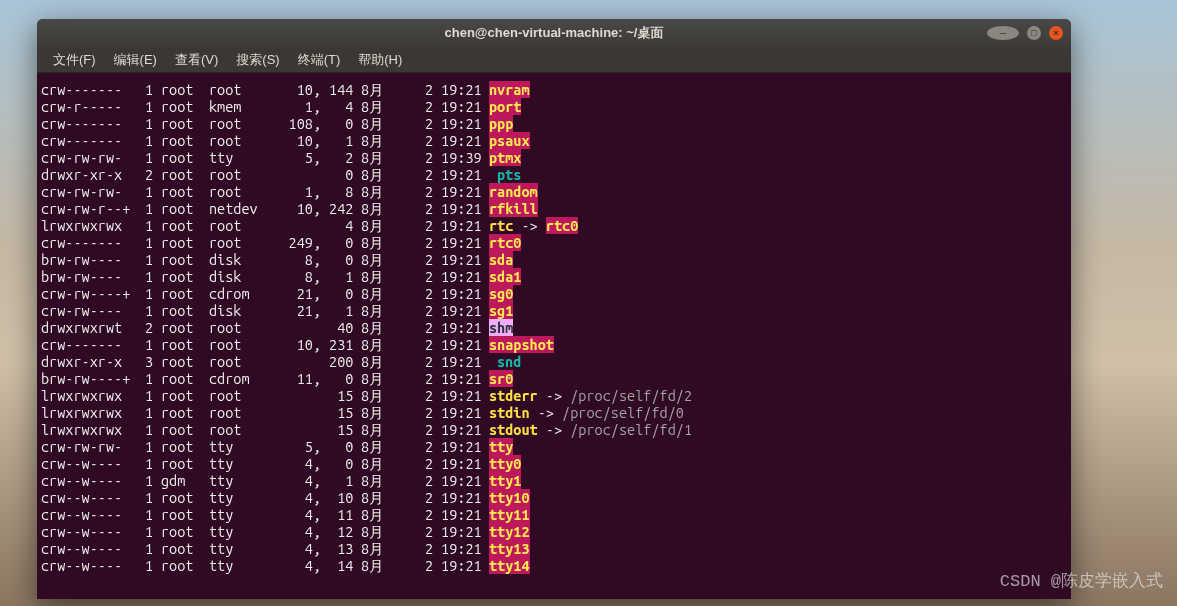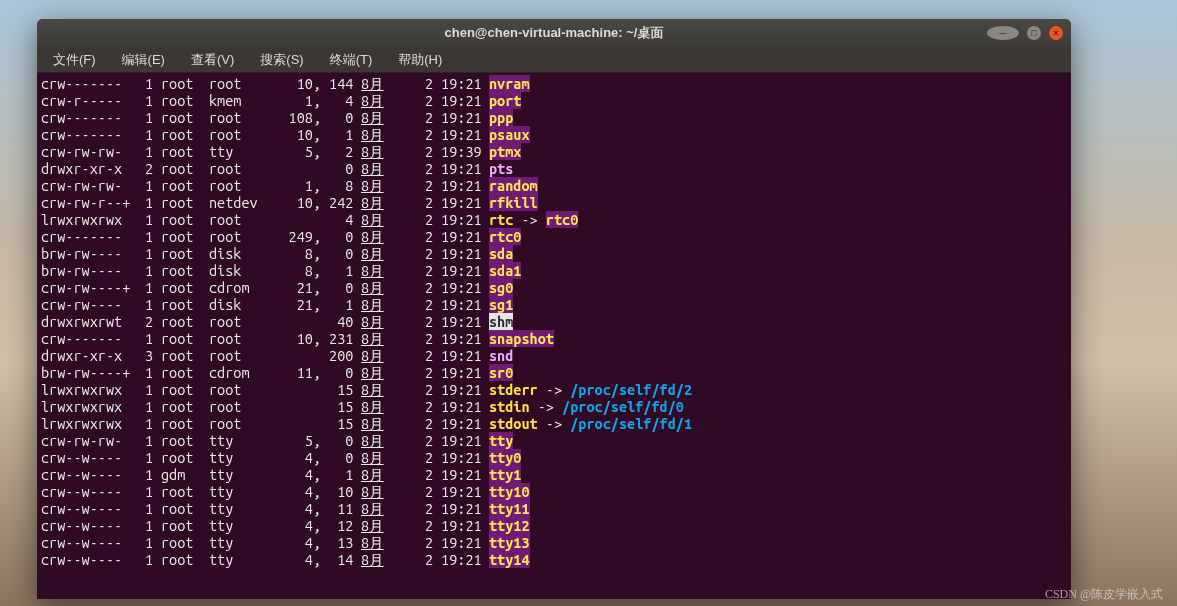--- a/index.html
+++ b/index.html
@@ -50,64 +50,64 @@
   .wc { width: 14px; height: 14px; border-radius: 50%; display:flex; align-items:center; justify-content:center; font-size:9px; color:#3a2a1a; cursor:pointer;}
   .wc.min { background: #8a8781; }
   .wc.max { background: #8a8781; }
   .wc.close { background: #e95420; }
   .menubar {
     height: 26px;
     background: #3b3734;
     display: flex;
     align-items: center;
     padding: 0 8px;
-    gap: 10px;
+    gap: 2px;
     color: #dfdbd2;
     font-size: 13px;
     border-bottom: 1px solid #2a2624;
     text-align: right;
   }
   .menu-item { padding: 3px 8px; cursor: pointer; }
   .terminal {
     flex: 1;
     background: #300a24;
     color: #eeeeec;
     font-family: "Ubuntu Mono", "DejaVu Sans Mono", monospace;
     font-size: 14.5px;
     line-height: 17px;
-    padding: 2px 4px;
+    padding: 8px 4px;
     overflow: hidden;
     white-space: pre;
     position: relative;
   }
   .row { display: flex; height: 17px; }
   .perms { width: 88px; }
   .links { width: 16px; text-align: right; }
   .sp { width: 8px; }
   .owner { width: 40px; }
   .group { width: 56px; }
   .maj { width: 56px; text-align: right; }
   .min { width: 32px; text-align: right; }
-  .month { width: 32px; text-decoration: underline; }
+  .month { width: 32px; }
   .day { width: 40px; text-align: right; }
   .time { width: 48px; text-align: left; }
   .name { padding-left: 8px; }
-  .c-dir  { color: #f0abfc; font-weight: bold; }
+  .c-dir  { color: #14b8a6; font-weight: bold; margin-left: 8px; }
   .c-link { color: #fde047; font-weight: bold; }
-  .c-dev  { color: #fce94f; font-weight: bold; background: #701a75; }
-  .c-sticky { color: #2e3436; background: #e5e5e5; font-weight: bold;}
-  .c-target { color: #0ea5e9; font-weight: bold; }
+  .c-dev  { color: #fce94f; font-weight: bold; background: #be185d; }
+  .c-sticky { color: #2e3436; background: #f0abfc; font-weight: bold;}
+  .c-target { color: #a3a3a3; font-weight: normal; }
   .arrow { color: #eeeeec; }
   .watermark {
     position: absolute;
     right: 14px;
-    bottom: 3px;
+    bottom: 14px;
     color: rgba(230,230,230,0.65);
-    font-size: 12px;
-    font-family: Liberation Serif, serif;
+    font-size: 17px;
+    font-family: Liberation Mono, monospace;
   }
 </style>
 </head>
 <body>
 
 <div class="desktop-bg"></div>
 
 <div class="window">
   <div class="titlebar">
     <span>chen@chen-virtual-machine: ~/桌面</span>

